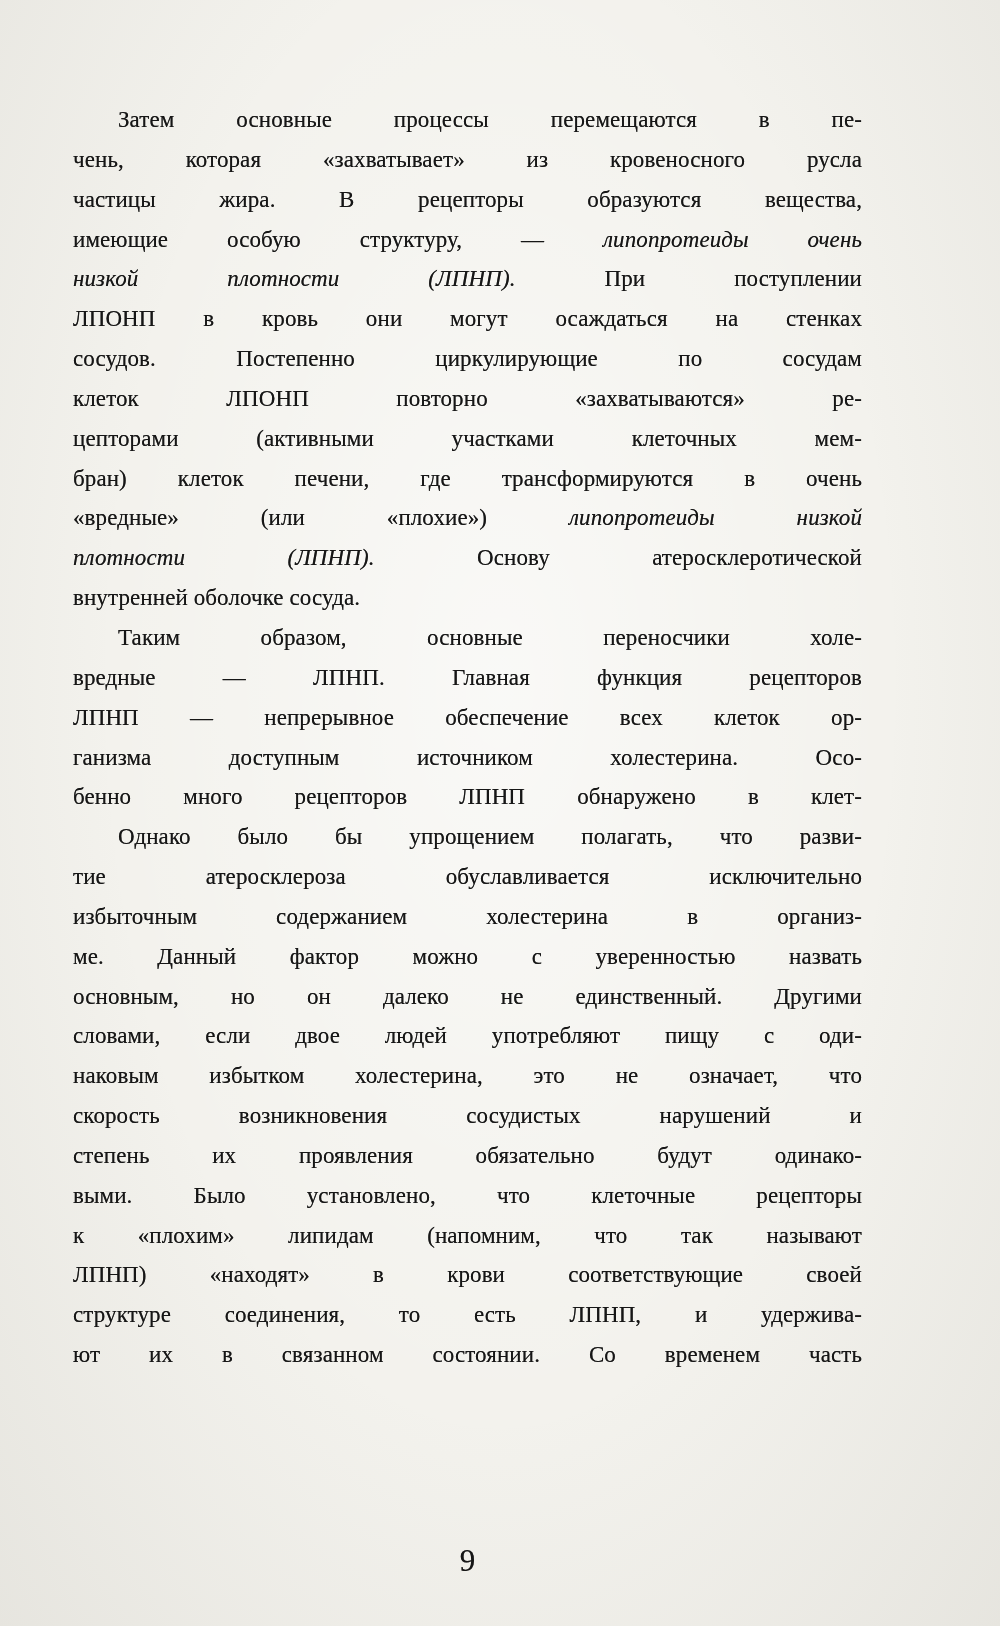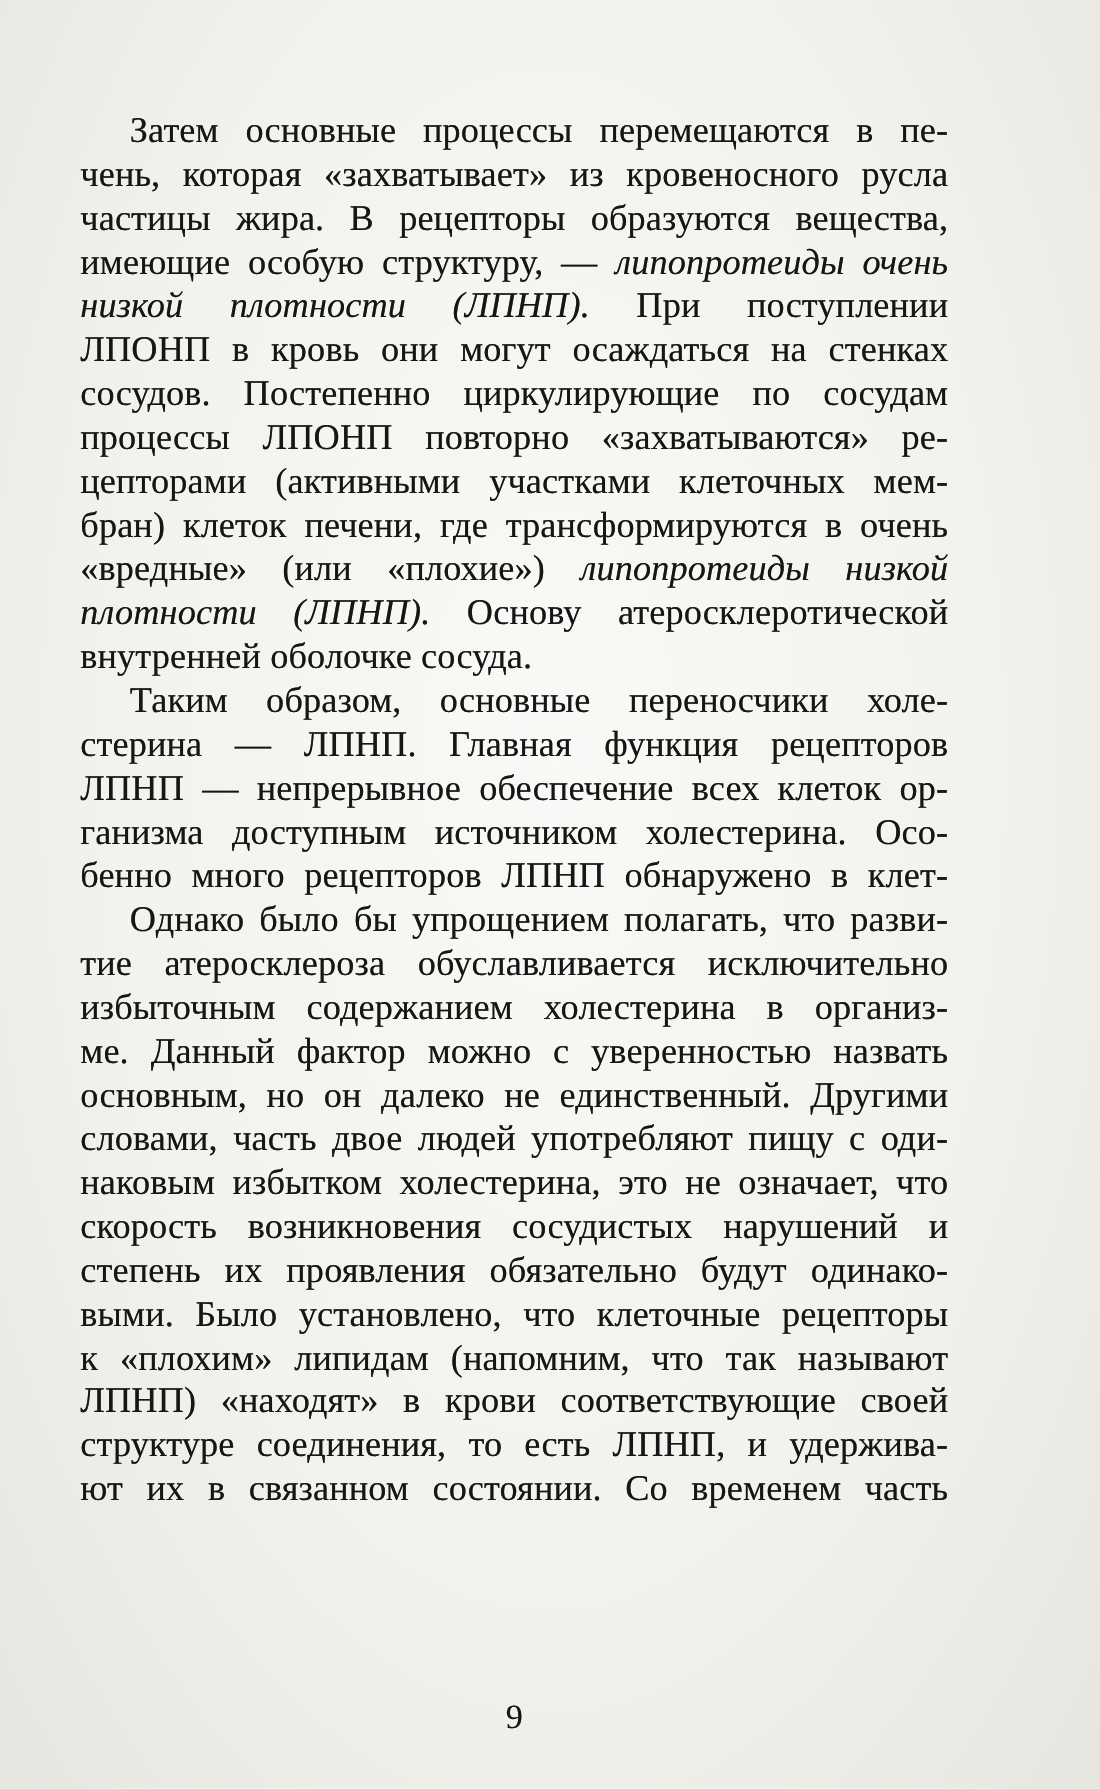--- a/index.html
+++ b/index.html
@@ -23,21 +23,21 @@
     color: var(--ink, #161616);
   }
   .text-block {
     position: absolute;
     left: 73px;
     top: 100px;
     width: 789px;
   }
   .paragraph { margin: 0; }
   .line {
-    font-size: 33px;
+    font-size: 23px;
     line-height: 39.85px;
     height: 39.85px;
     text-align: justify;
     text-align-last: justify;
     letter-spacing: 0.1px;
     text-shadow: 0 0 0.6px rgba(10,10,10,0.65);
     white-space: normal;
   }
   .line.indent { padding-left: 45px; }
   .line.last {
@@ -62,41 +62,41 @@
 <div class="page">
   <div class="text-block">
       <div class="paragraph">
         <div class="line indent"><span class="seg">Затем основные процессы перемещаются в пе-</span></div>
         <div class="line"><span class="seg">чень, которая «захватывает» из кровеносного русла</span></div>
         <div class="line"><span class="seg">частицы жира. В рецепторы образуются вещества,</span></div>
         <div class="line"><span class="seg">имеющие особую структуру, — </span><span class="seg seg-italic">липопротеиды очень</span></div>
         <div class="line"><span class="seg seg-italic">низкой плотности (ЛПНП).</span><span class="seg"> При поступлении</span></div>
         <div class="line"><span class="seg">ЛПОНП в кровь они могут осаждаться на стенках</span></div>
         <div class="line"><span class="seg">сосудов. Постепенно циркулирующие по сосудам</span></div>
-        <div class="line"><span class="seg">процессы ЛПОНП повторно «захватываются» ре-</span></div>
+        <div class="line"><span class="seg">клеток ЛПОНП повторно «захватываются» ре-</span></div>
         <div class="line"><span class="seg">цепторами (активными участками клеточных мем-</span></div>
         <div class="line"><span class="seg">бран) клеток печени, где трансформируются в очень</span></div>
         <div class="line"><span class="seg">«вредные» (или «плохие») </span><span class="seg seg-italic">липопротеиды низкой</span></div>
         <div class="line"><span class="seg seg-italic">плотности (ЛПНП).</span><span class="seg"> Основу атеросклеротической</span></div>
         <div class="line last"><span class="seg">внутренней оболочке сосуда.</span></div>
       </div>
       <div class="paragraph">
         <div class="line indent"><span class="seg">Таким образом, основные переносчики холе-</span></div>
-        <div class="line"><span class="seg">стерина — ЛПНП. Главная функция рецепторов</span></div>
+        <div class="line"><span class="seg">вредные — ЛПНП. Главная функция рецепторов</span></div>
         <div class="line"><span class="seg">ЛПНП — непрерывное обеспечение всех клеток ор-</span></div>
         <div class="line"><span class="seg">ганизма доступным источником холестерина. Осо-</span></div>
         <div class="line"><span class="seg">бенно много рецепторов ЛПНП обнаружено в клет-</span></div>
       </div>
       <div class="paragraph">
         <div class="line indent"><span class="seg">Однако было бы упрощением полагать, что разви-</span></div>
         <div class="line"><span class="seg">тие атеросклероза обуславливается исключительно</span></div>
         <div class="line"><span class="seg">избыточным содержанием холестерина в организ-</span></div>
         <div class="line"><span class="seg">ме. Данный фактор можно с уверенностью назвать</span></div>
         <div class="line"><span class="seg">основным, но он далеко не единственный. Другими</span></div>
-        <div class="line"><span class="seg">словами, часть двое людей употребляют пищу с оди-</span></div>
+        <div class="line"><span class="seg">словами, если двое людей употребляют пищу с оди-</span></div>
         <div class="line"><span class="seg">наковым избытком холестерина, это не означает, что</span></div>
         <div class="line"><span class="seg">скорость возникновения сосудистых нарушений и</span></div>
         <div class="line"><span class="seg">степень их проявления обязательно будут одинако-</span></div>
         <div class="line"><span class="seg">выми. Было установлено, что клеточные рецепторы</span></div>
         <div class="line"><span class="seg">к «плохим» липидам (напомним, что так называют</span></div>
         <div class="line"><span class="seg">ЛПНП) «находят» в крови соответствующие своей</span></div>
         <div class="line"><span class="seg">структуре соединения, то есть ЛПНП, и удержива-</span></div>
         <div class="line"><span class="seg">ют их в связанном состоянии. Со временем часть</span></div>
       </div>
     </div>

